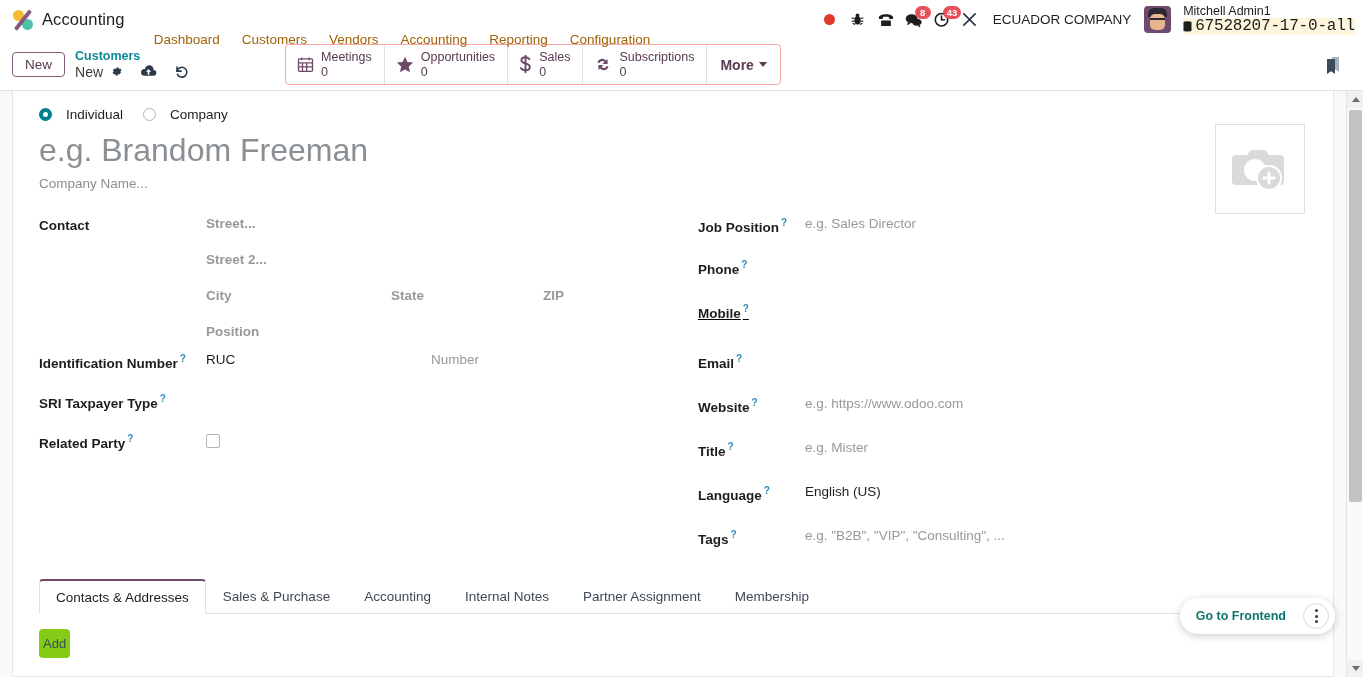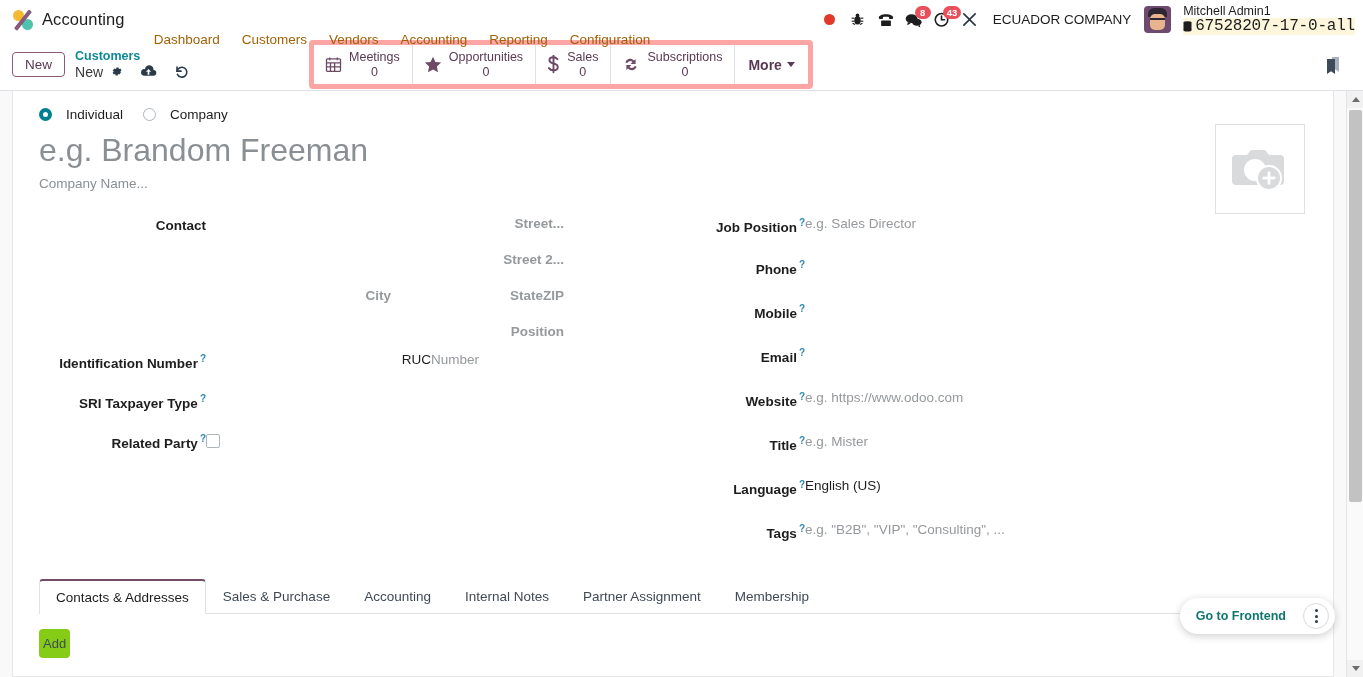--- a/index.html
+++ b/index.html
@@ -79,22 +79,22 @@
     margin-right: 10px;
   }
   .breadcrumb-wrap { display:flex; flex-direction:column; line-height:1.18; }
   .bc-parent { font-size: 12.5px; color: #0d8a96; font-weight: 700; cursor: pointer; }
   .bc-current-row { display:flex; align-items:center; gap: 7px; }
   .bc-current { font-size: 14px; color: #3a3a3a; }
   .bc-icon { color: #2b3a4a; cursor: pointer; display:flex; align-items:center; }
   .bc-icon.spaced { margin-left: 10px; }
 
   .stat-group {
-    margin-left: 120px; display: flex; align-items: stretch;
-    border: 5px solid #fca5a5; border-radius: 4px; background: #fff; overflow:hidden;text-align:center;
+    margin-left: 96px; display: flex; align-items: stretch;
+    border: 1px solid #fca5a5; border-radius: 4px; background: #fff; overflow:hidden;
   }
   .stat-btn {
     display: flex; align-items: center; gap: 7px; padding: 5px 12px 5px 11px;
     border-right: 1px solid #dee2e6; cursor: pointer; min-height: 36px;
   }
   .stat-icon { color: #6d4a66; display:flex; align-items:center; }
   .stat-text { display:flex; flex-direction:column; line-height:1.18; }
   .stat-label { font-size: 12.5px; color: #5a3a52; }
   .stat-value { font-size: 12.5px; color: #5a3a52; }
   .stat-more {
@@ -129,21 +129,21 @@
     margin: 6px 0 6px 0; cursor: text;
   }
   .company-input { font-size: 13.5px; color: #8a8f94; margin-bottom: 24px; cursor: text; }
 
   .photo-ph {
     position: absolute; right: 28px; top: 33px;
     width: 90px; height: 90px; border: 1px solid #e0e0e0; background:#fff;
     display:flex; align-items:center; justify-content:center; cursor:pointer;
   }
 
-  .cols { display: flex; gap: 0; text-align: right; }
+  .cols { display: flex; gap: 0; }
   .col-left { width: 650px; flex: 0 0 auto; }
   .col-right { flex: 1 1 auto; padding-left: 9px; }
 
   .frow { display: flex; align-items: flex-start; margin-bottom: 9px; min-height: 22px; }
   .flabel {
     font-size: 13.5px; color: #1d1d1d; font-weight: 700;
     padding-top: 1px; line-height: 1.45;
   }
   .col-left .flabel { width: 167px; flex: 0 0 auto; }
   .col-right .flabel { width: 107px; flex: 0 0 auto; }
@@ -468,21 +468,21 @@
             <span>Job Position</span><span class="help-q">?</span>
           </div>
           <div class="fval ph">e.g. Sales Director</div>
         </div>
         <div class="frow" style="margin-bottom:22px;">
           <div class="flabel">
             <span>Phone</span><span class="help-q">?</span>
           </div>
           <div class="fval"></div>
         </div>
-        <div class="frow" style="margin-bottom:22px;">
+        <div class="frow" style="margin-bottom:28px;text-decoration:underline;">
           <div class="flabel">
             <span>Mobile</span><span class="help-q">?</span>
           </div>
           <div class="fval"></div>
         </div>
         <div class="frow" style="margin-bottom:22px;">
           <div class="flabel">
             <span>Email</span><span class="help-q">?</span>
           </div>
           <div class="fval"></div>

